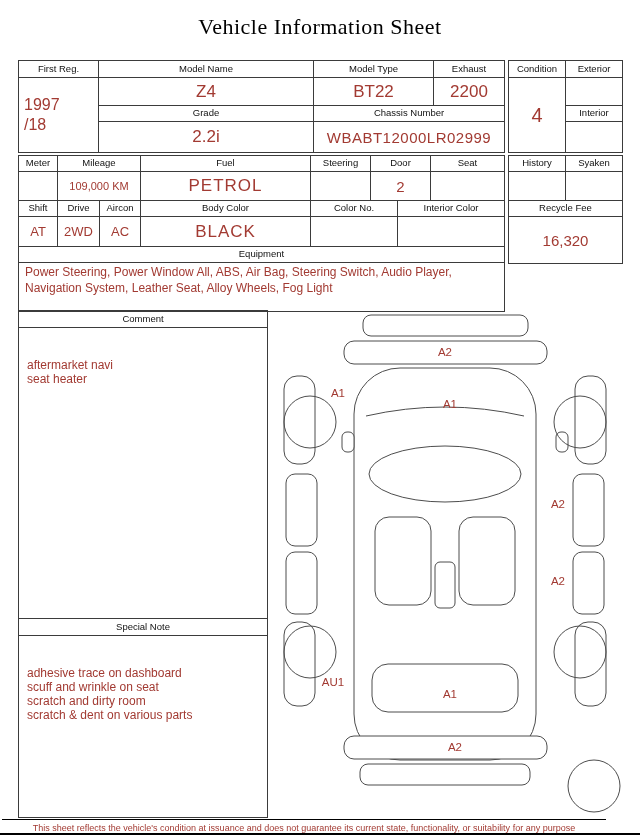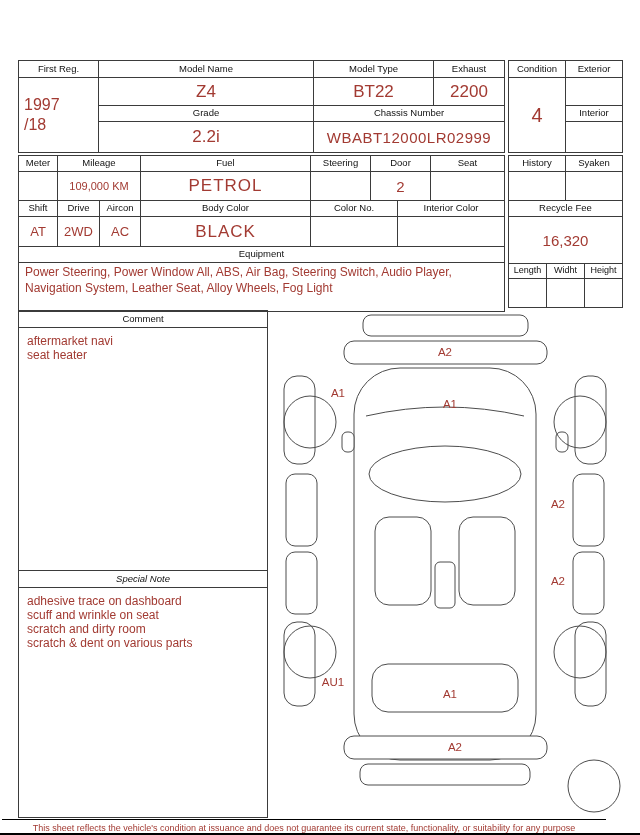--- a/index.html
+++ b/index.html
@@ -29,27 +29,27 @@
   .v-xs{font-size:11px;}
   .chassis{font-size:15px;letter-spacing:.5px;}
   .first-reg-val{text-align:left;padding-left:5px;font-size:16px;line-height:1.25;}
   .cond-val{font-size:20px;}
   .equip{
     text-align:left;font-size:12px;line-height:1.3;padding:2px 6px;color:var(--red);
   }
   
   .left-box{
     position:absolute;left:18px;top:310px;width:250px;height:508px;
-    border:1px solid var(--border);box-sizing:border-box;display:flex;flex-direction:column;
+    border:1px solid var(--border);box-sizing:border-box;display:flex;flex-direction:column;gap:24px;
   }
   .box-header{
     height:16px;line-height:16px;text-align:center;font-size:9.5px;
     border-bottom:1px solid var(--border);flex:0 0 auto;
   }
-  .box-header.mid{border-top:1px solid var(--border);font-style:italic;}
+  .box-header.mid{border-top:1px solid var(--border);}
   .comment-content{height:242px;flex:0 0 auto;padding:6px 8px;box-sizing:border-box;}
   .note-content{flex:1 1 auto;padding:6px 8px;box-sizing:border-box;}
   .red-line{color:var(--red);font-size:12px;line-height:1.18;}
   
   .diagram{position:absolute;left:272px;top:312px;width:366px;height:505px;}
   .diagram svg text{
     font-family:"Liberation Sans",sans-serif;font-size:11.5px;fill:var(--red);
     text-anchor:middle;
   }
   
@@ -57,20 +57,21 @@
     position:absolute;left:2px;top:819px;width:604px;border-top:1.5px solid #000;
     text-align:center;color:var(--red);font-size:9px;padding-top:3px;
   }
   .bottom-edge{position:absolute;left:0;bottom:0;width:100%;height:2px;background:#000;}
 </style>
 </head>
 <body>
 
 <div class="page">
 
+  <div class="title">Vehicle Information Sheet</div>
 
   <table class="abs" style="left:18px;top:60px;width:486px;">
     <colgroup>
         <col style="width:80px">
         <col style="width:215px">
         <col style="width:120px">
         <col style="width:71px">
       </colgroup>
     <tbody>
         <tr>
@@ -214,39 +215,20 @@
     <table style="width:114px">
       <colgroup>
           <col style="width:114px">
         </colgroup>
       <tbody>
           <tr>
         <td class="lbl" style="height:15px">Recycle Fee</td>
       </tr>
       <tr>
         <td class="val v-md" style="height:46px">16,320</td>
-      </tr>
-    </tbody>
-      </table>
-    <table style="width:114px">
-      <colgroup>
-          <col style="width:38px">
-          <col style="width:38px">
-          <col style="width:38px">
-        </colgroup>
-      <tbody>
-          <tr>
-        <td class="lbl" style="height:14px;font-size:9px">Length</td>
-        <td class="lbl" style="font-size:9px">Widht</td>
-        <td class="lbl" style="font-size:9px">Height</td>
-      </tr>
-      <tr>
-        <td style="height:28px"></td>
-        <td></td>
-        <td></td>
       </tr>
     </tbody>
       </table>
   </div>
 
   <div class="left-box">
     <div class="box-header">Comment</div>
     <div class="comment-content">
       <div class="red-line">aftermarket navi</div>
       <div class="red-line">seat heater</div>

